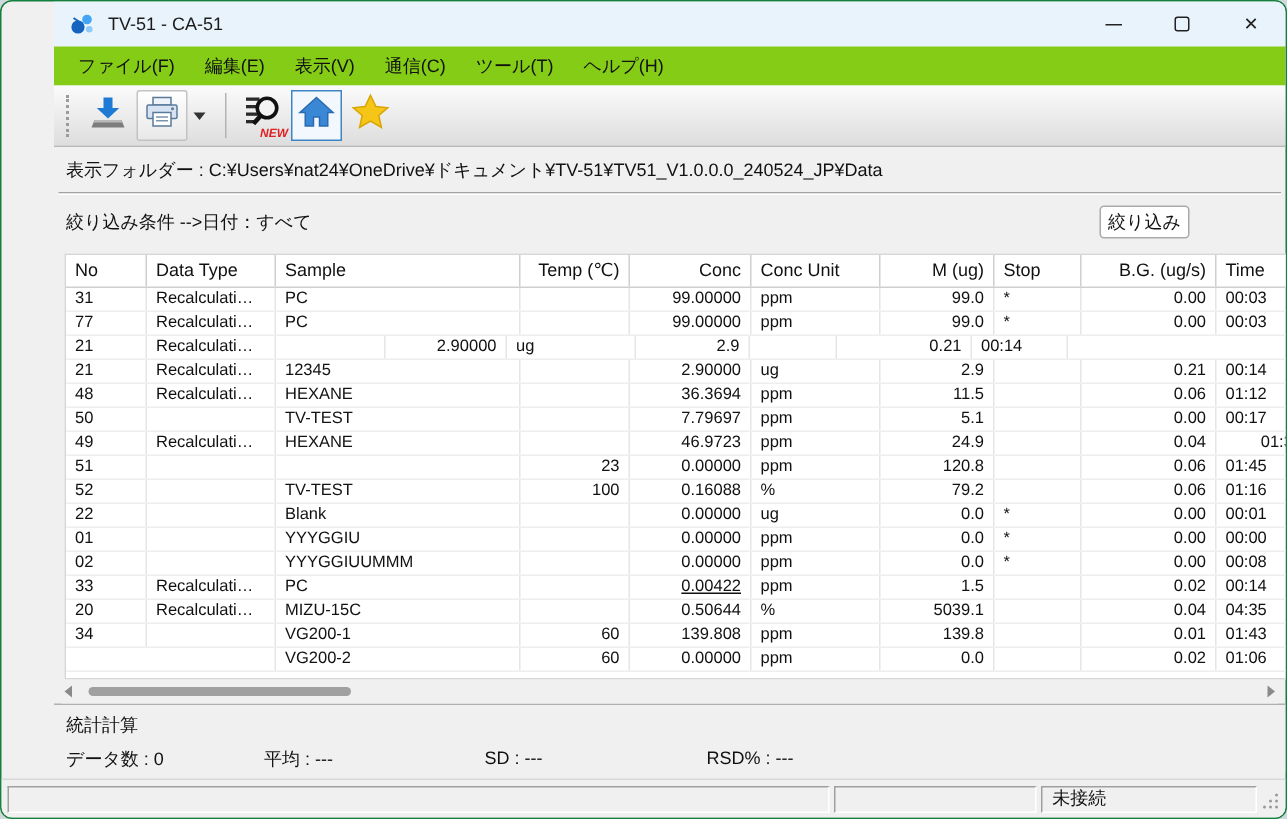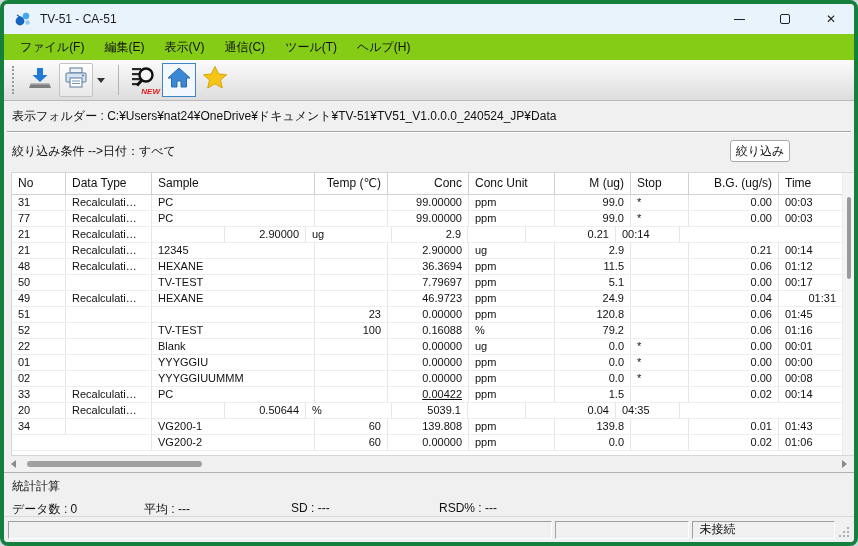--- a/index.html
+++ b/index.html
@@ -1,18 +1,18 @@
 <!DOCTYPE html>
 <html><head>
 <meta charset="utf-8">
 <style>
   html,body{margin:0;padding:0;background:#cfd8dc;font-family:"Liberation Sans","DejaVu Sans",sans-serif;}
   *{box-sizing:border-box;}
-  .window{position:relative;width:858px;height:546px;border:4px solid #15803d;border-radius:8px;
-          overflow:hidden;background:#f0f0f0;}
+  .window{position:relative;width:858px;height:546px;border:1px solid #15803d;border-radius:8px;
+          overflow:hidden;background:#f0f0f0;padding-left:35px;}
 
   
   .titlebar{height:30px;background:#e9f3fb;display:flex;align-items:center;padding-left:10px;}
   .app-icon{width:18px;height:18px;flex:0 0 auto;}
   .title-text{font-size:12px;color:#1b1b1b;margin-left:8px;}
   .win-controls{margin-left:auto;display:flex;height:100%;}
   .win-btn{width:46px;display:flex;align-items:center;justify-content:center;color:#222;}
   .glyph-min{width:11px;height:1px;background:#222;}
   .glyph-max{width:10px;height:10px;border:1px solid #222;border-radius:2px;}
   .glyph-close{font-size:12px;line-height:1;}
@@ -350,20 +350,21 @@
           <div class="cell r" style="width: 81px; text-decoration: underline;">0.00422</div>
           <div class="cell l" style="width: 86px;">ppm</div>
           <div class="cell r" style="width: 76px;">1.5</div>
           <div class="cell l" style="width: 58px;"></div>
           <div class="cell r" style="width: 90px;">0.02</div>
           <div class="cell l" style="width: 64px;">00:14</div>
         </div>
         <div class="trow">
           <div class="cell l" style="width: 54px;">20</div>
           <div class="cell l" style="width: 86px;">Recalculati…</div>
+          <div class="cell l" style="width: 163px;">MIZU-15C</div>
           <div class="cell r" style="width: 73px;"></div>
           <div class="cell r" style="width: 81px;">0.50644</div>
           <div class="cell l" style="width: 86px;">%</div>
           <div class="cell r" style="width: 76px;">5039.1</div>
           <div class="cell l" style="width: 58px;"></div>
           <div class="cell r" style="width: 90px;">0.04</div>
           <div class="cell l" style="width: 64px;">04:35</div>
         </div>
         <div class="trow">
           <div class="cell l" style="width: 54px;">34</div>

